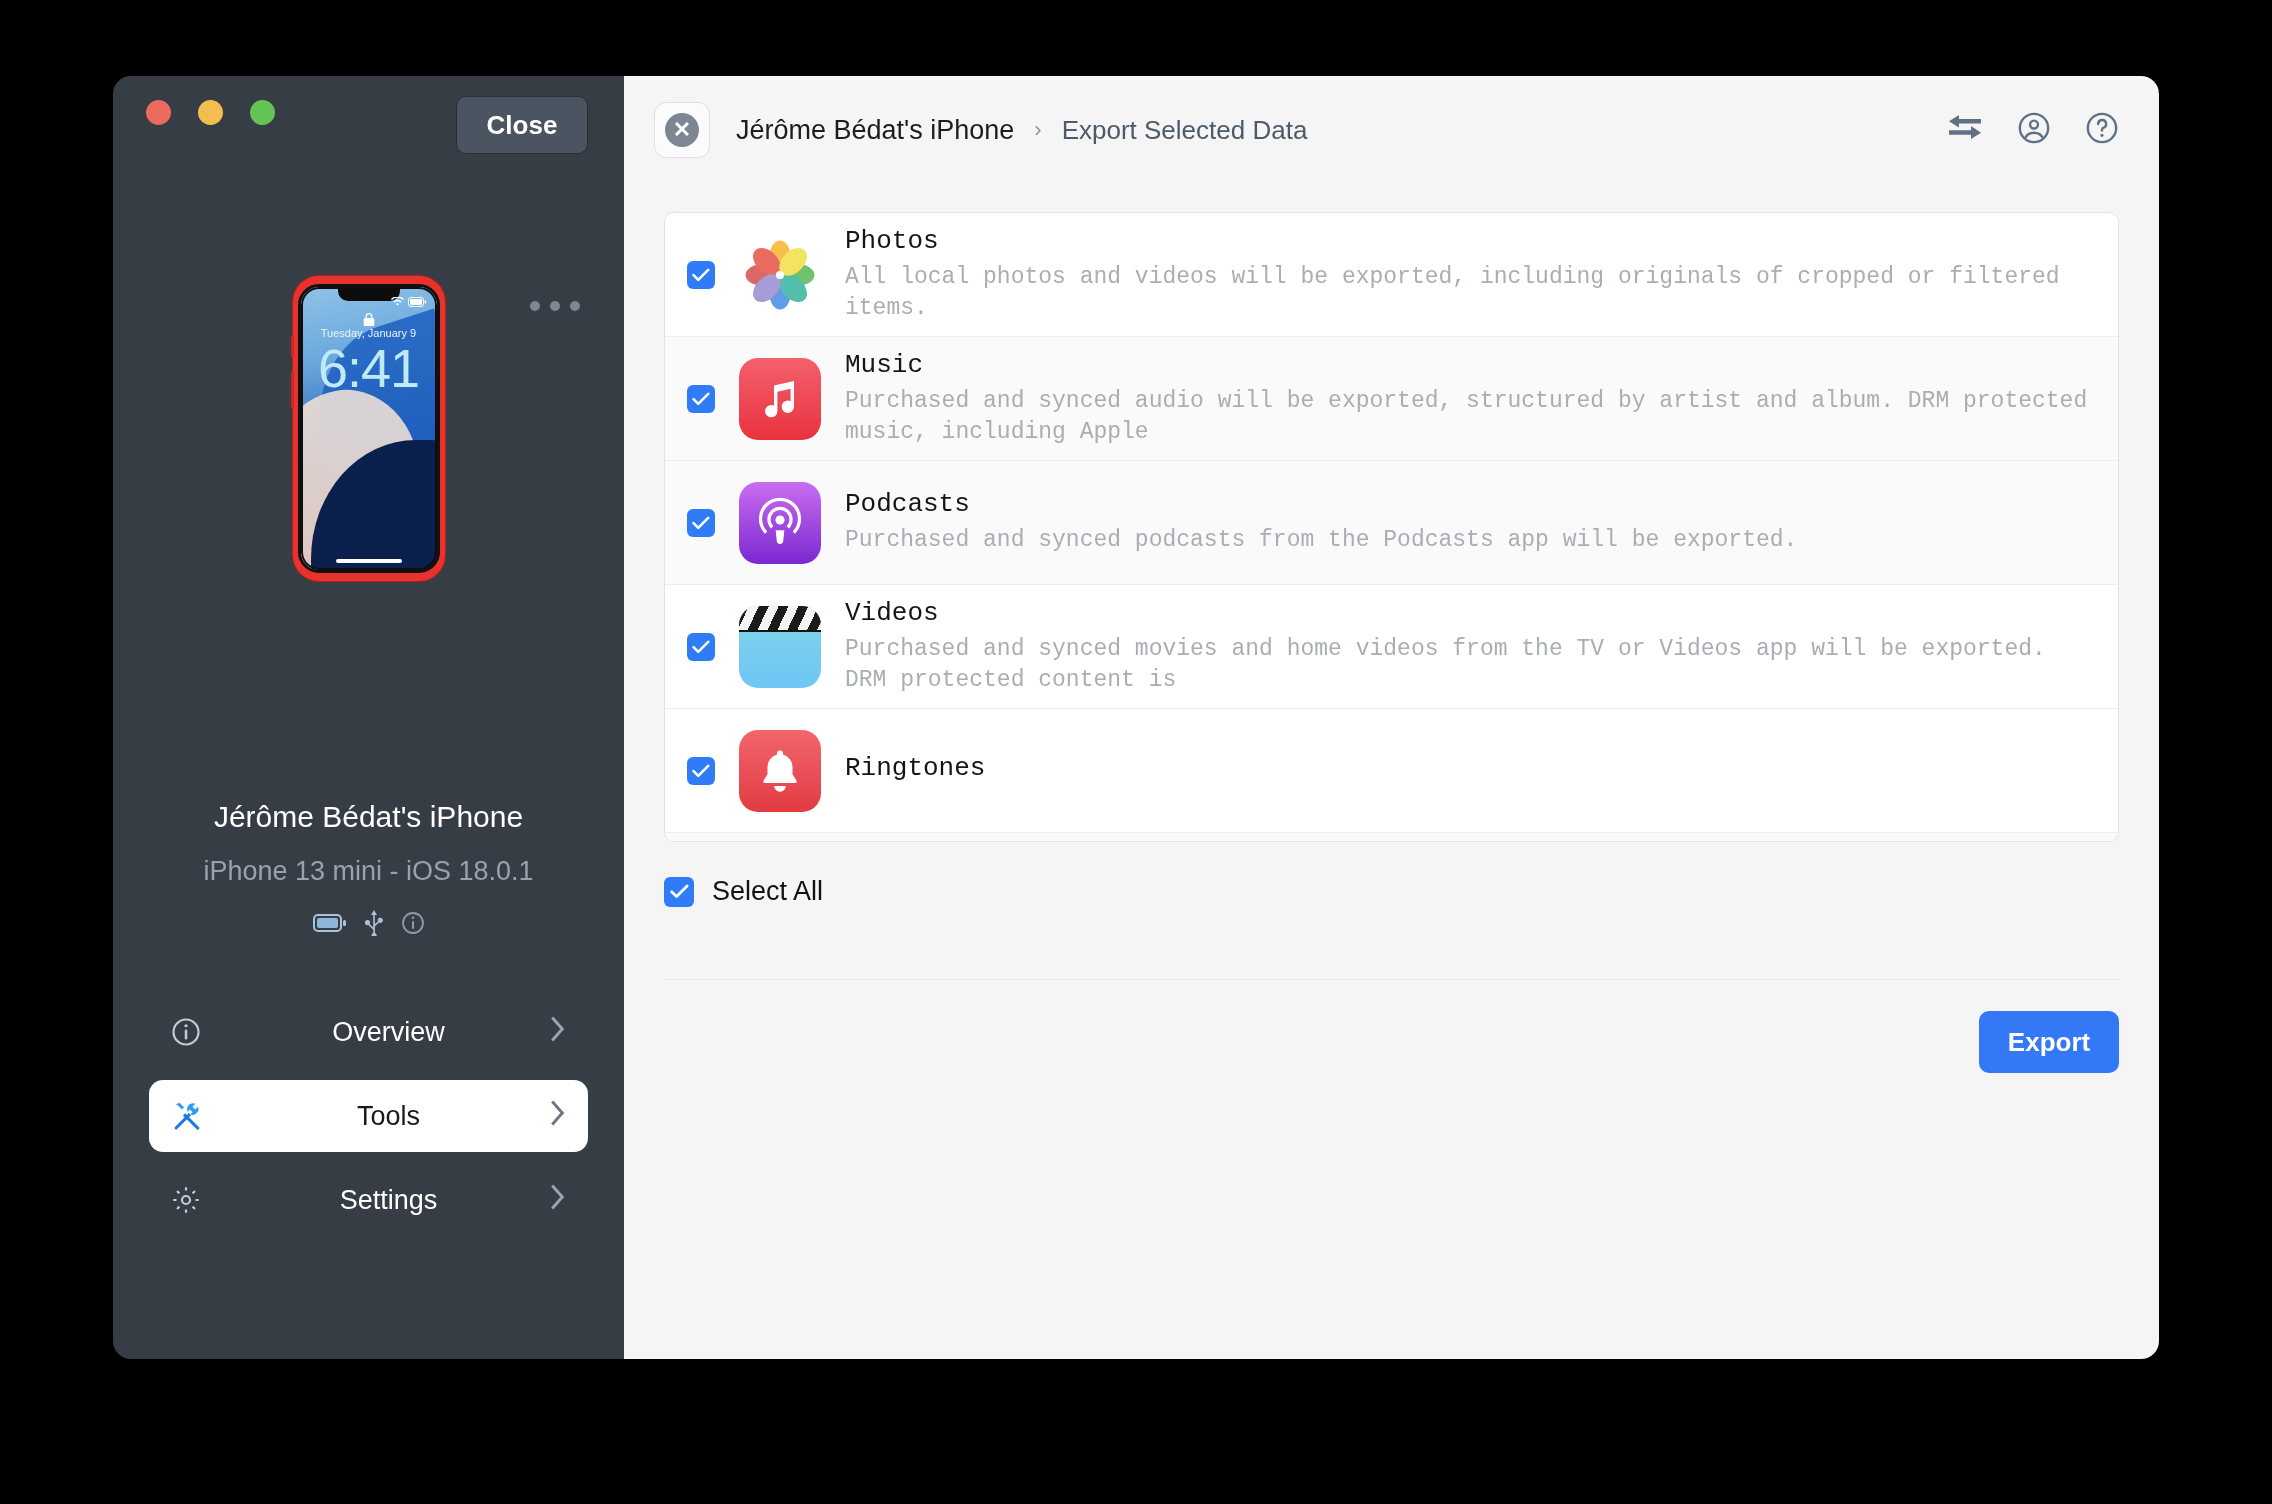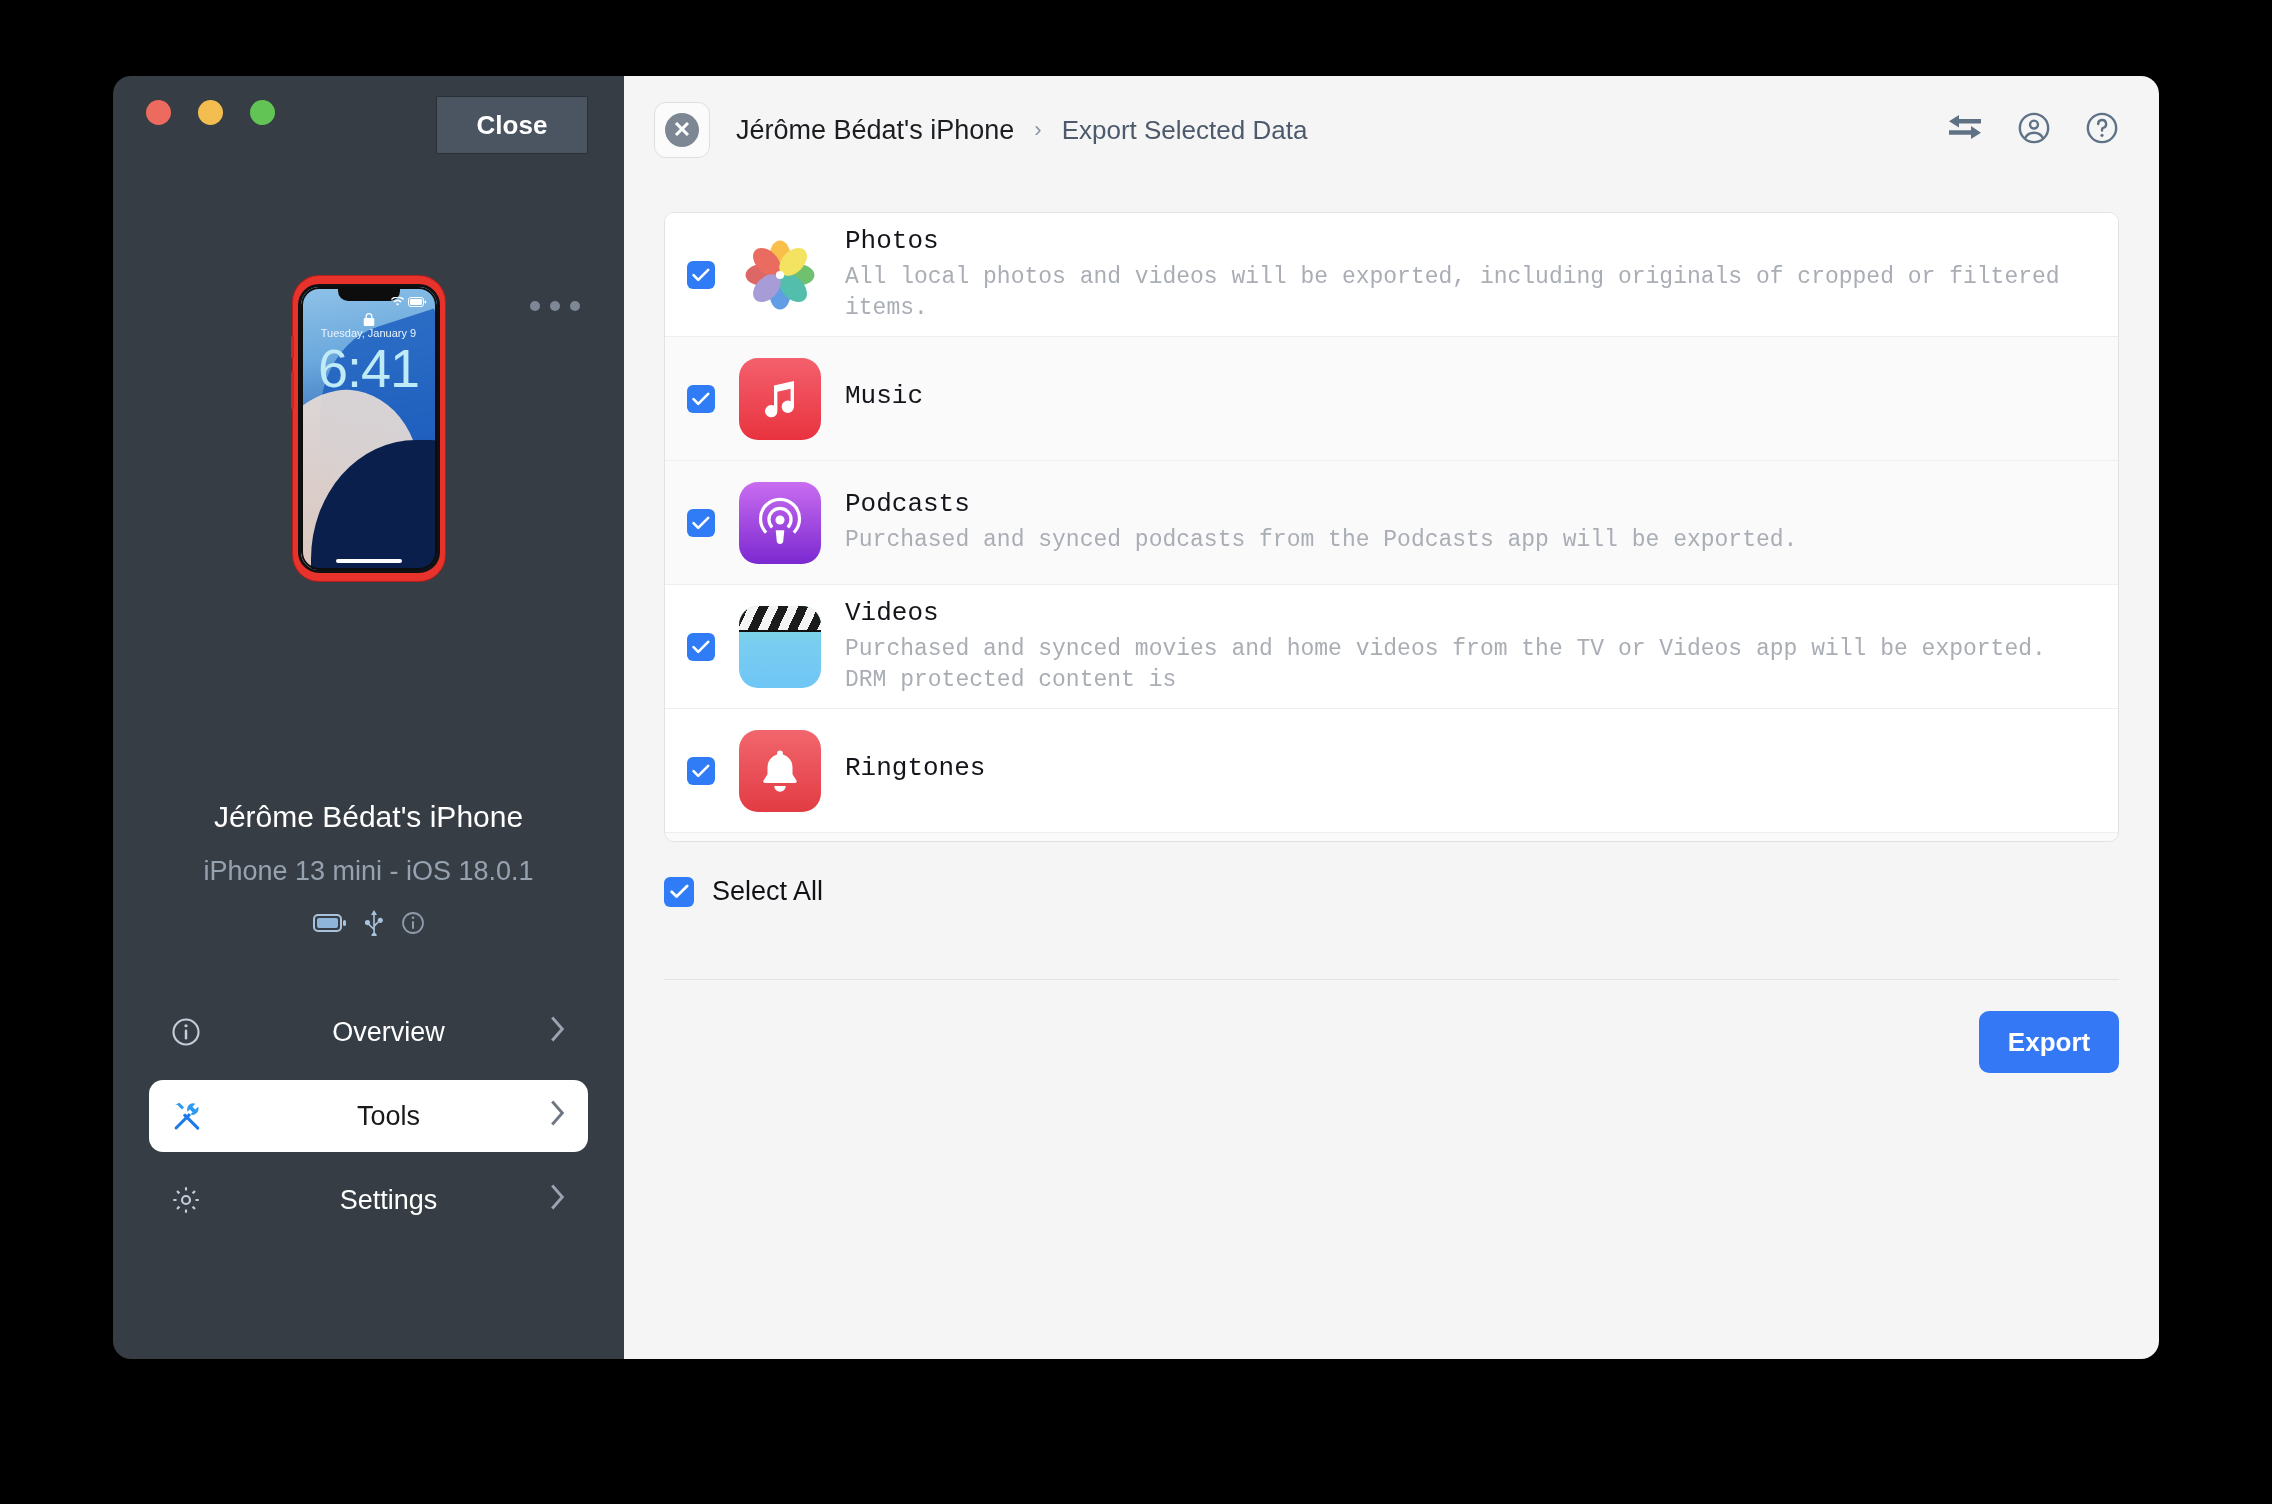--- a/index.html
+++ b/index.html
@@ -30,24 +30,24 @@
     position: absolute; left: 33px; top: 24px;
     display: flex; gap: 27px;
   }
   .dot { width: 25px; height: 25px; border-radius: 50%; }
   .dot.red { background: #ed6a5e; }
   .dot.yellow { background: #f4bd4f; }
   .dot.green { background: #61c454; }
 
   .close-btn {
     position: absolute; right: 36px; top: 20px;
-    width: 152px; height: 58px;
+    width: 132px; height: 58px;
     background: #4b5561;
     border: 1px solid #2a2f36;
-    border-radius: 1px;
+    border-radius: 10px;
     color: #fff;
     font-size: 26px; font-weight: bold;
     display: flex; align-items: center; justify-content: center;
     cursor: pointer;
   }
   .ellipsis {
     position: absolute; right: 44px; top: 225px;
     display: flex; gap: 10px;
   }
   .ellipsis span { width: 10px; height: 10px; border-radius: 50%; background: #7d8795; }
@@ -463,20 +463,21 @@
               <path d="M1.6 7.2 6.2 11.8 16.2 1.8"></path>
             </svg>
         </div>
         <div class="appicon ic-music">
           <svg width="48" height="48" viewBox="0 0 24 24" fill="#fff">
             <path d="M19 3 9 5.2v10.1a3.1 3.1 0 1 0 1.7 2.8V8.4l6.6-1.5v6.2a3.1 3.1 0 1 0 1.7 2.8V3z"></path>
           </svg>
         </div>
         <div class="rtext">
           <div class="rtitle">Music</div>
+          <div class="rdesc">Purchased and synced audio will be exported, structured by artist and album. DRM protected music, including Apple</div>
         </div>
       </div>
 
       <div class="row alt">
         <div class="cb">
           <svg width="18" height="14" viewBox="0 0 18 14" fill="none" stroke="#fff" stroke-width="2.6" stroke-linecap="round" stroke-linejoin="round">
               <path d="M1.6 7.2 6.2 11.8 16.2 1.8"></path>
             </svg>
         </div>
         <div class="appicon ic-pod">

